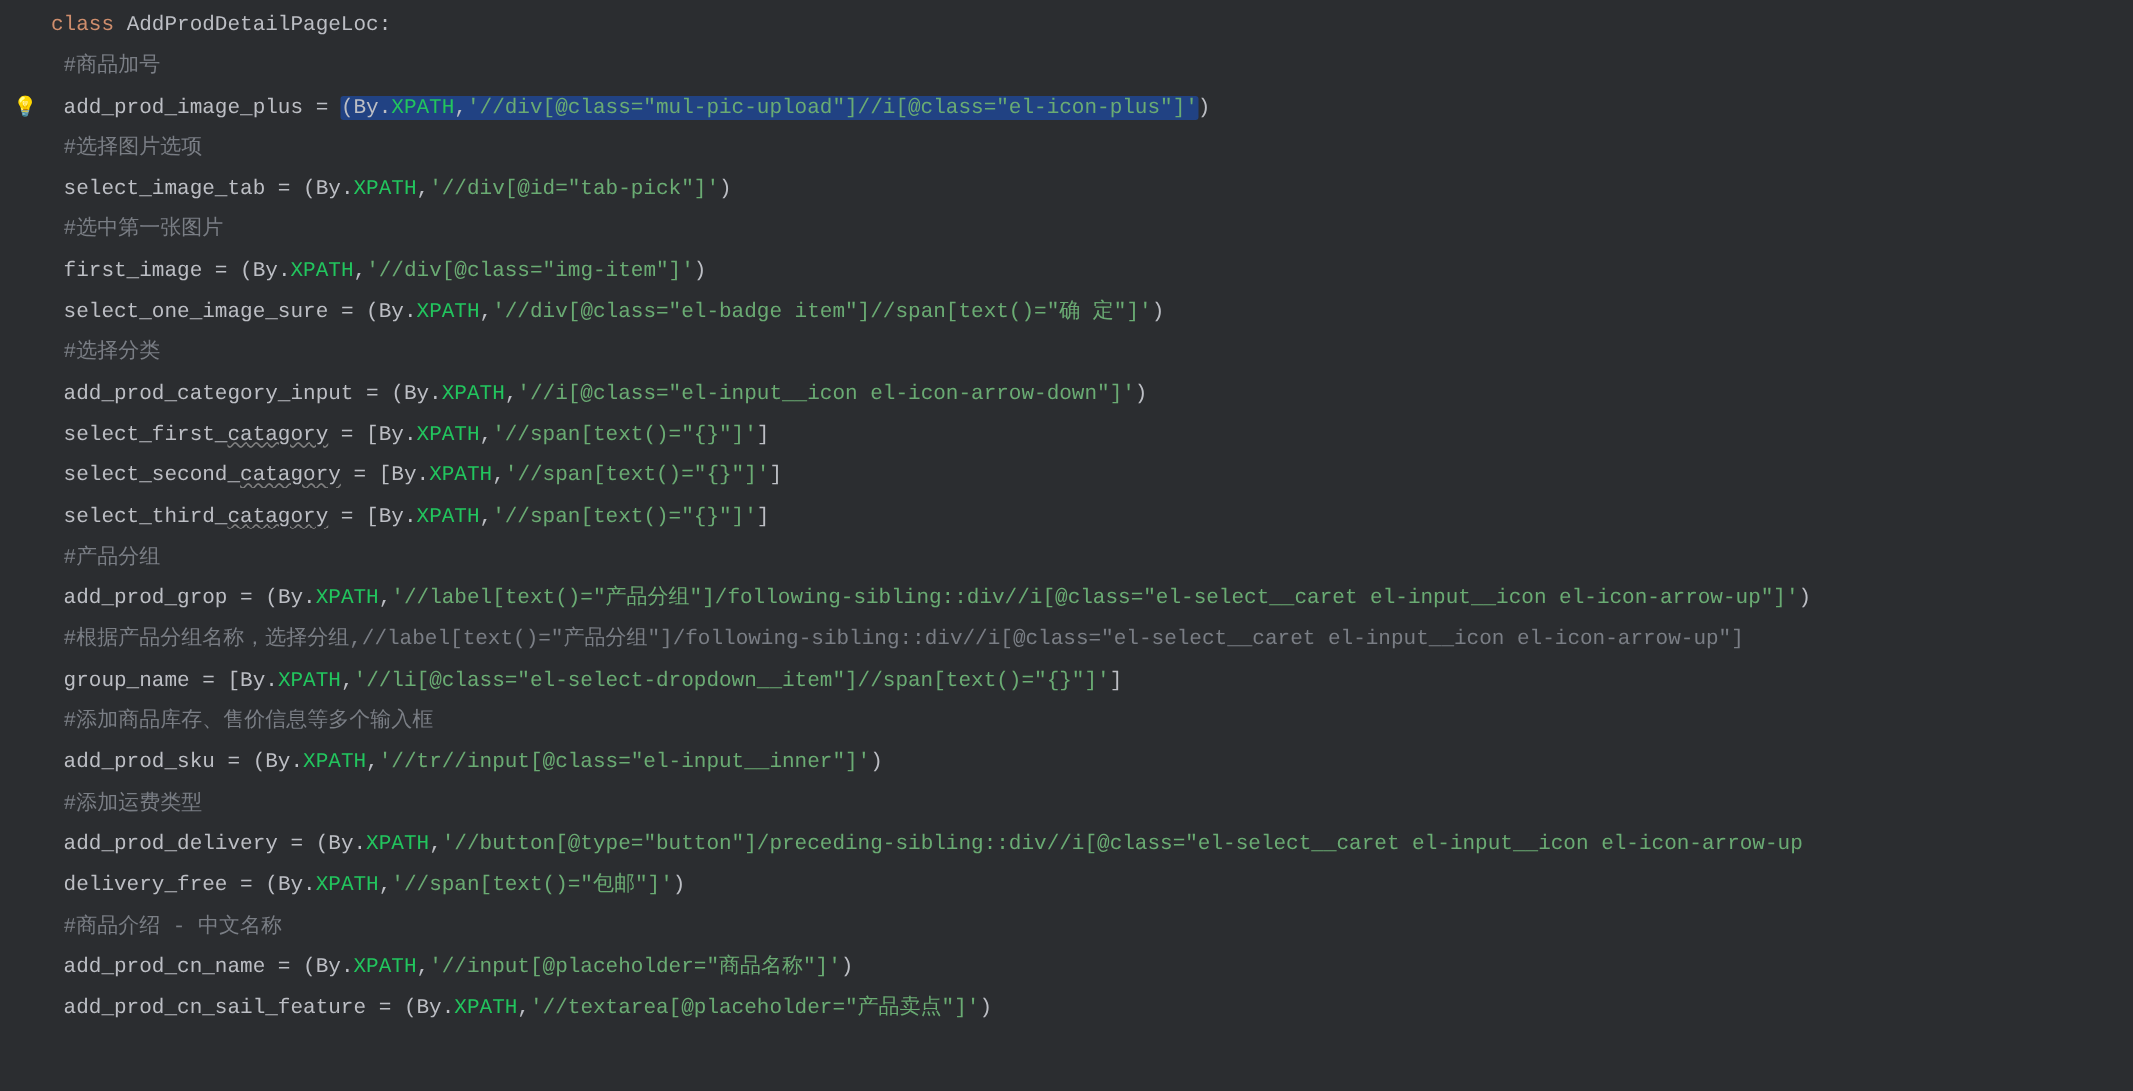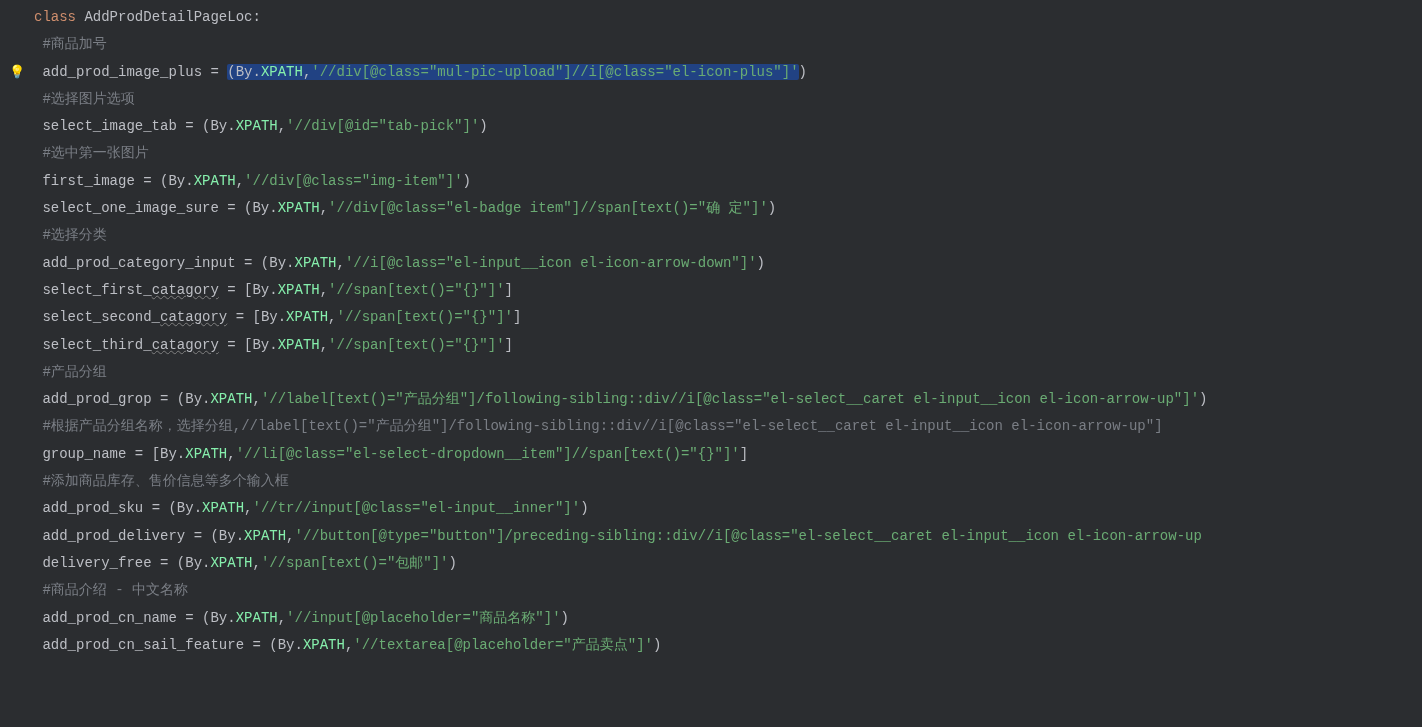--- a/index.html
+++ b/index.html
@@ -32,21 +32,21 @@
   min-height: 27px;
 }
 .code {
   display: inline;
 }
 .kw { color: #cf8e6d; }
 .classname { color: #bcbec4; margin-top: 27px; }
 .var { color: #bcbec4; }
 .punct { color: #bcbec4; }
 .obj { color: #bcbec4; }
-.attr { color: #86efac; }
+.attr { color: #22c55e; }
 .str { color: #6aab73; }
 .comment { color: #7a7e85; margin-top: 48px; }
 .sel {
   background: #214283;
   border-radius: 2px;
 }
 .squiggle {
   text-decoration: underline wavy #808080;
   text-decoration-thickness: 1px;
 }
@@ -88,20 +88,21 @@
 <div class="line"><span class="gutter"></span><span class="code">    <span class="var">add_prod_grop </span><span class="punct">= </span><span class="punct">(</span><span class="obj">By</span><span class="punct">.</span><span class="attr">XPATH</span><span class="punct">,</span><span class="str">'//label[text()="产品分组"]/following-sibling::div//i[@class="el-select__caret el-input__icon el-icon-arrow-up"]'</span><span class="punct">)</span></span></div>
 
 <div class="line"><span class="gutter"></span><span class="code">    <span class="comment">#根据产品分组名称，选择分组,//label[text()="产品分组"]/following-sibling::div//i[@class="el-select__caret el-input__icon el-icon-arrow-up"]</span></span></div>
 
 <div class="line"><span class="gutter"></span><span class="code">    <span class="var">group_name </span><span class="punct">= </span><span class="punct">[</span><span class="obj">By</span><span class="punct">.</span><span class="attr">XPATH</span><span class="punct">,</span><span class="str">'//li[@class="el-select-dropdown__item"]//span[text()="{}"]'</span><span class="punct">]</span></span></div>
 
 <div class="line"><span class="gutter"></span><span class="code">    <span class="comment">#添加商品库存、售价信息等多个输入框</span></span></div>
 
 <div class="line"><span class="gutter"></span><span class="code">    <span class="var">add_prod_sku </span><span class="punct">= </span><span class="punct">(</span><span class="obj">By</span><span class="punct">.</span><span class="attr">XPATH</span><span class="punct">,</span><span class="str">'//tr//input[@class="el-input__inner"]'</span><span class="punct">)</span></span></div>
 
+<div class="line"><span class="gutter"></span><span class="code">    <span class="comment">#添加运费类型</span></span></div>
 
 <div class="line"><span class="gutter"></span><span class="code">    <span class="var">add_prod_delivery </span><span class="punct">= </span><span class="punct">(</span><span class="obj">By</span><span class="punct">.</span><span class="attr">XPATH</span><span class="punct">,</span><span class="str">'//button[@type="button"]/preceding-sibling::div//i[@class="el-select__caret el-input__icon el-icon-arrow-up</span></span></div>
 
 <div class="line"><span class="gutter"></span><span class="code">    <span class="var">delivery_free </span><span class="punct">= </span><span class="punct">(</span><span class="obj">By</span><span class="punct">.</span><span class="attr">XPATH</span><span class="punct">,</span><span class="str">'//span[text()="包邮"]'</span><span class="punct">)</span></span></div>
 
 <div class="line"><span class="gutter"></span><span class="code">    <span class="comment">#商品介绍 - 中文名称</span></span></div>
 
 <div class="line"><span class="gutter"></span><span class="code">    <span class="var">add_prod_cn_name </span><span class="punct">= </span><span class="punct">(</span><span class="obj">By</span><span class="punct">.</span><span class="attr">XPATH</span><span class="punct">,</span><span class="str">'//input[@placeholder="商品名称"]'</span><span class="punct">)</span></span></div>
 
 <div class="line"><span class="gutter"></span><span class="code">    <span class="var">add_prod_cn_sail_feature </span><span class="punct">= </span><span class="punct">(</span><span class="obj">By</span><span class="punct">.</span><span class="attr">XPATH</span><span class="punct">,</span><span class="str">'//textarea[@placeholder="产品卖点"]'</span><span class="punct">)</span></span></div>

